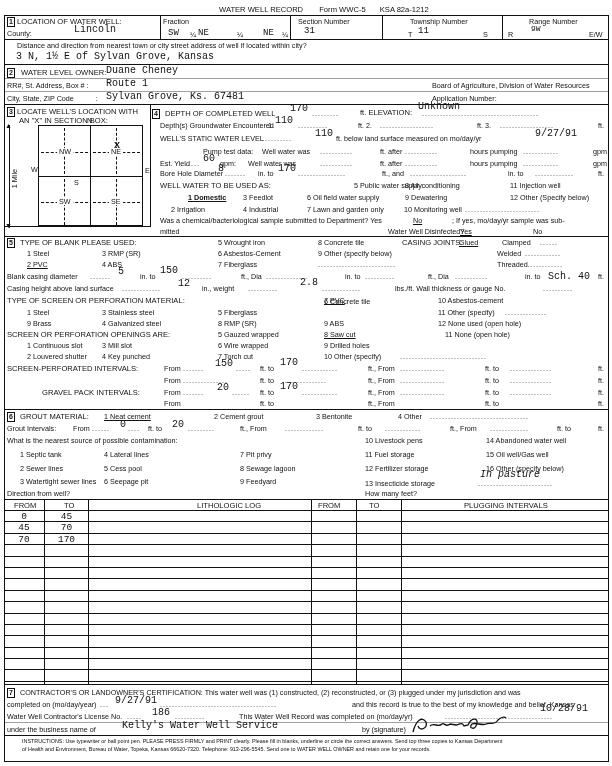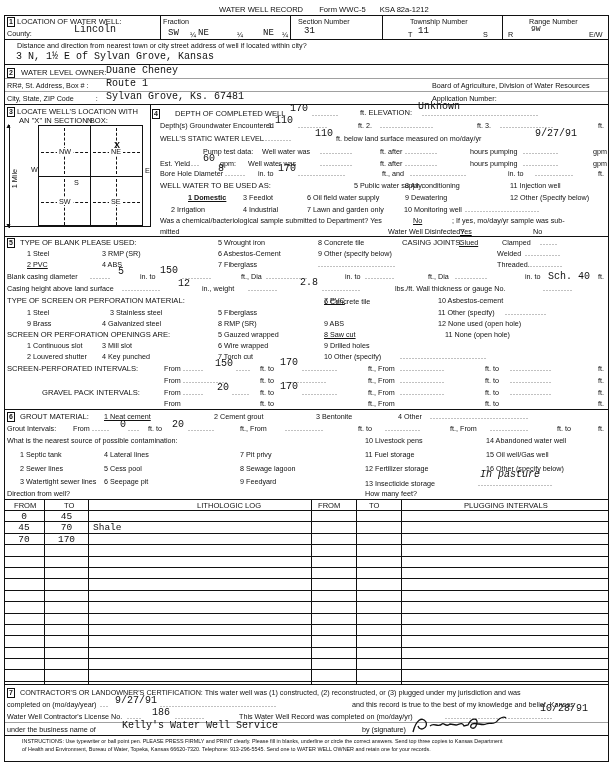--- a/index.html
+++ b/index.html
@@ -110,21 +110,21 @@
   <div class="dash-v" style="left:77px;top:53px;height:46px;"></div>
   <div class="abs lbl" style="left:18px;top:22px;background:#fff;padding:0 2px;">NW</div>
   <div class="abs lbl" style="left:70px;top:22px;background:#fff;padding:0 2px;">NE</div>
   <div class="abs lbl" style="left:18px;top:72px;background:#fff;padding:0 2px;">SW</div>
   <div class="abs lbl" style="left:70px;top:72px;background:#fff;padding:0 2px;">SE</div>
   <div class="abs" style="left:75px;top:15px;font-size:9px;font-weight:bold;">X</div>
 </div>
 
 <div class="abs" style="left:152px;top:109px;">
   <span class="num">4</span>
-  <span class="hdr" style="margin-left:13px">DEPTH OF COMPLETED WELL</span>
+  <span class="hdr" style="margin-left:3px">DEPTH OF COMPLETED WELL</span>
 </div>
 <div class="abs tw" style="left:290px;top:104px;">170</div>
 <div class="abs dots" style="left:312px;top:110px;">.........</div>
 <div class="abs hdr" style="left:360px;top:109px;">ft. ELEVATION:</div>
 <div class="abs tw" style="left:418px;top:102px;">Unknown</div>
 <div class="abs dots" style="left:422px;top:110px;">.......................................</div>
 
 <div class="abs lbl" style="left:160px;top:122px;">Depth(s) Groundwater Encountered</div>
 <div class="abs lbl" style="left:268px;top:122px;">1.</div>
 <div class="abs tw" style="left:275px;top:116px;">110</div>
@@ -248,21 +248,21 @@
 <div class="abs tw" style="left:300px;top:278px;">2.8</div>
 <div class="abs dots" style="left:322px;top:285px;">.............</div>
 <div class="abs lbl" style="left:395px;top:285px;">lbs./ft. Wall thickness or gauge No.</div>
 <div class="abs dots" style="left:543px;top:285px;">..........</div>
 
 <div class="abs hdr" style="left:7px;top:297px;">TYPE OF SCREEN OR PERFORATION MATERIAL:</div>
 <div class="abs lbl u" style="left:324px;top:297px;">7 PVC</div>
 <div class="abs lbl" style="left:438px;top:297px;">10 Asbestos-cement</div>
 
 <div class="abs lbl" style="left:27px;top:309px;">1 Steel</div>
-<div class="abs lbl" style="left:102px;top:309px;margin-left:8px;">3 Stainless steel</div>
+<div class="abs lbl" style="left:102px;top:309px;">3 Stainless steel</div>
 <div class="abs lbl" style="left:218px;top:309px;">5 Fiberglass</div>
 <div class="abs lbl" style="left:324px;top:298px;">6 Concrete tile</div>
 <div class="abs lbl" style="left:438px;top:309px;">11 Other (specify)</div>
 <div class="abs dots" style="left:505px;top:309px;">..............</div>
 
 <div class="abs lbl" style="left:27px;top:320px;">9 Brass</div>
 <div class="abs lbl" style="left:102px;top:320px;">4 Galvanized steel</div>
 <div class="abs lbl" style="left:218px;top:320px;">8 RMP (SR)</div>
 <div class="abs lbl" style="left:324px;top:320px;">9 ABS</div>
 <div class="abs lbl" style="left:438px;top:320px;">12 None used (open hole)</div>
@@ -398,21 +398,20 @@
   <div class="vl2" style="left:397px;top:0;height:185px;"></div>
 
   <div id="log-rows" style="position:absolute;left:0;top:12px;width:605px;">
       <div style="position:relative;height:11.4px;border-bottom:1px solid #111;">
     <div class="cell r-from" style="left:0;width:40px;text-align:center;">0</div>
     <div class="cell r-to" style="left:41px;width:43px;text-align:center;">45</div>
   </div>
       <div style="position:relative;height:11.4px;border-bottom:1px solid #111;">
     <div class="cell r-from" style="left:0;width:40px;text-align:center;">45</div>
     <div class="cell r-to" style="left:41px;width:43px;text-align:center;">70</div>
-    <div class="cell r-desc" style="left:89px;width:215px;">Shale</div>
   </div>
       <div style="position:relative;height:11.4px;border-bottom:1px solid #111;">
     <div class="cell r-from" style="left:0;width:40px;text-align:center;">70</div>
     <div class="cell r-to" style="left:41px;width:43px;text-align:center;">170</div>
   </div>
       <div style="position:relative;height:11.4px;border-bottom:1px solid #111;">
     <div class="cell r-from" style="left:0;width:40px;text-align:center;"></div>
     <div class="cell r-to" style="left:41px;width:43px;text-align:center;"></div>
     <div class="cell r-desc" style="left:89px;width:215px;"></div>
   </div>

